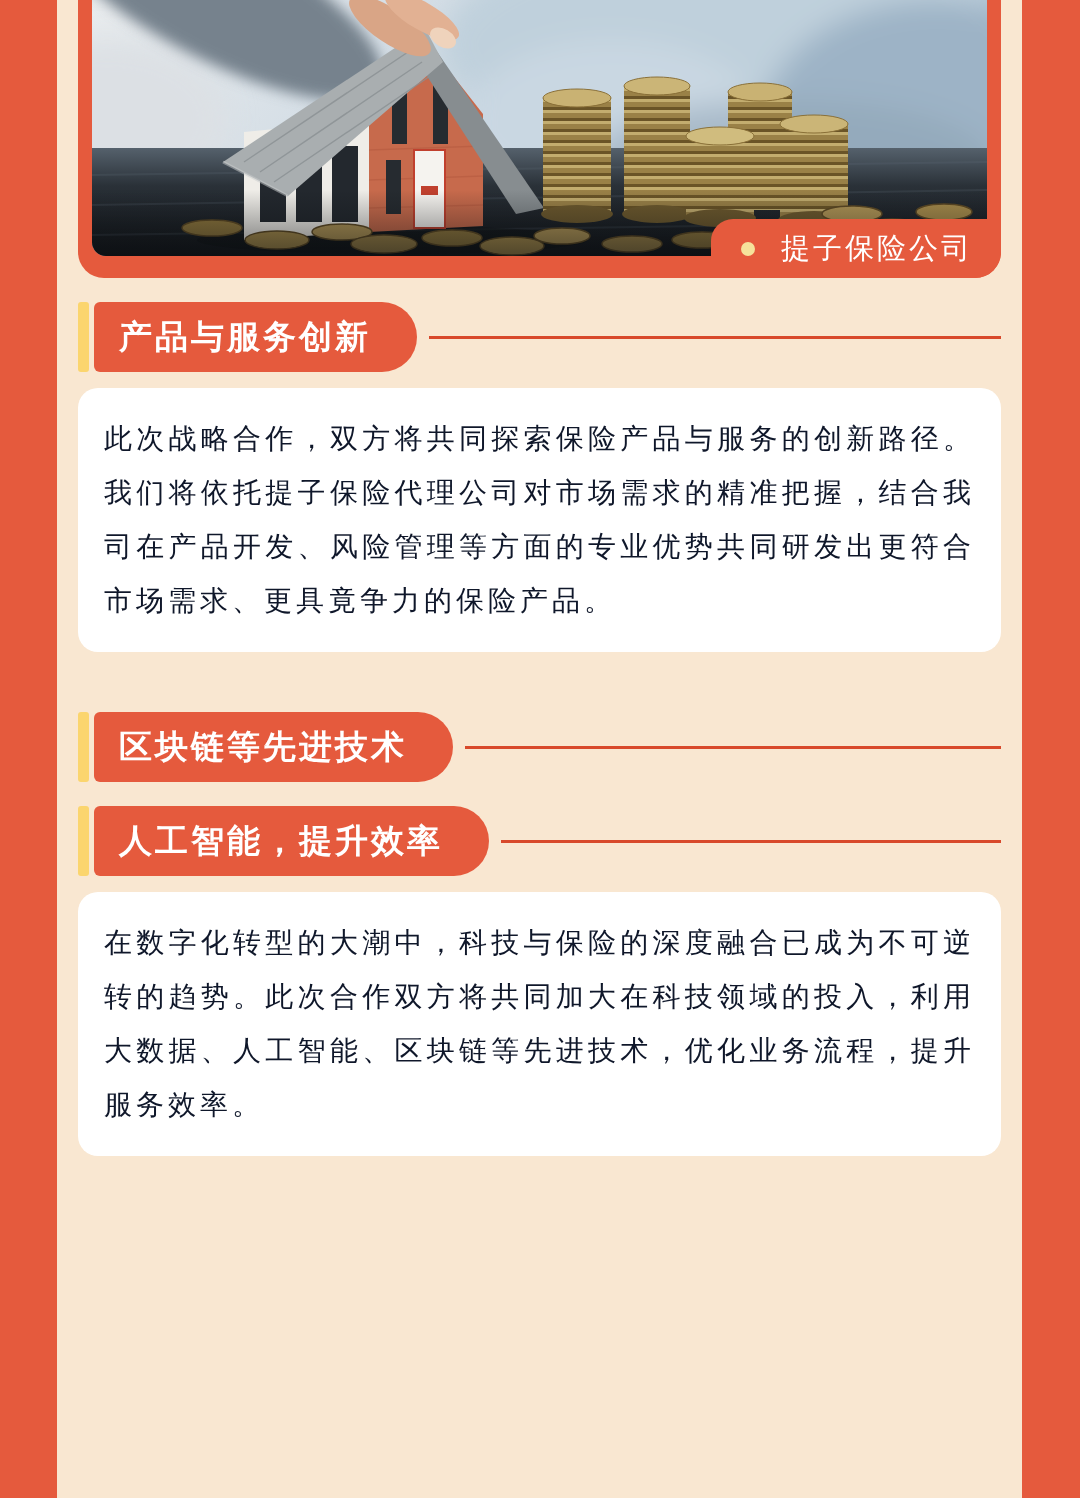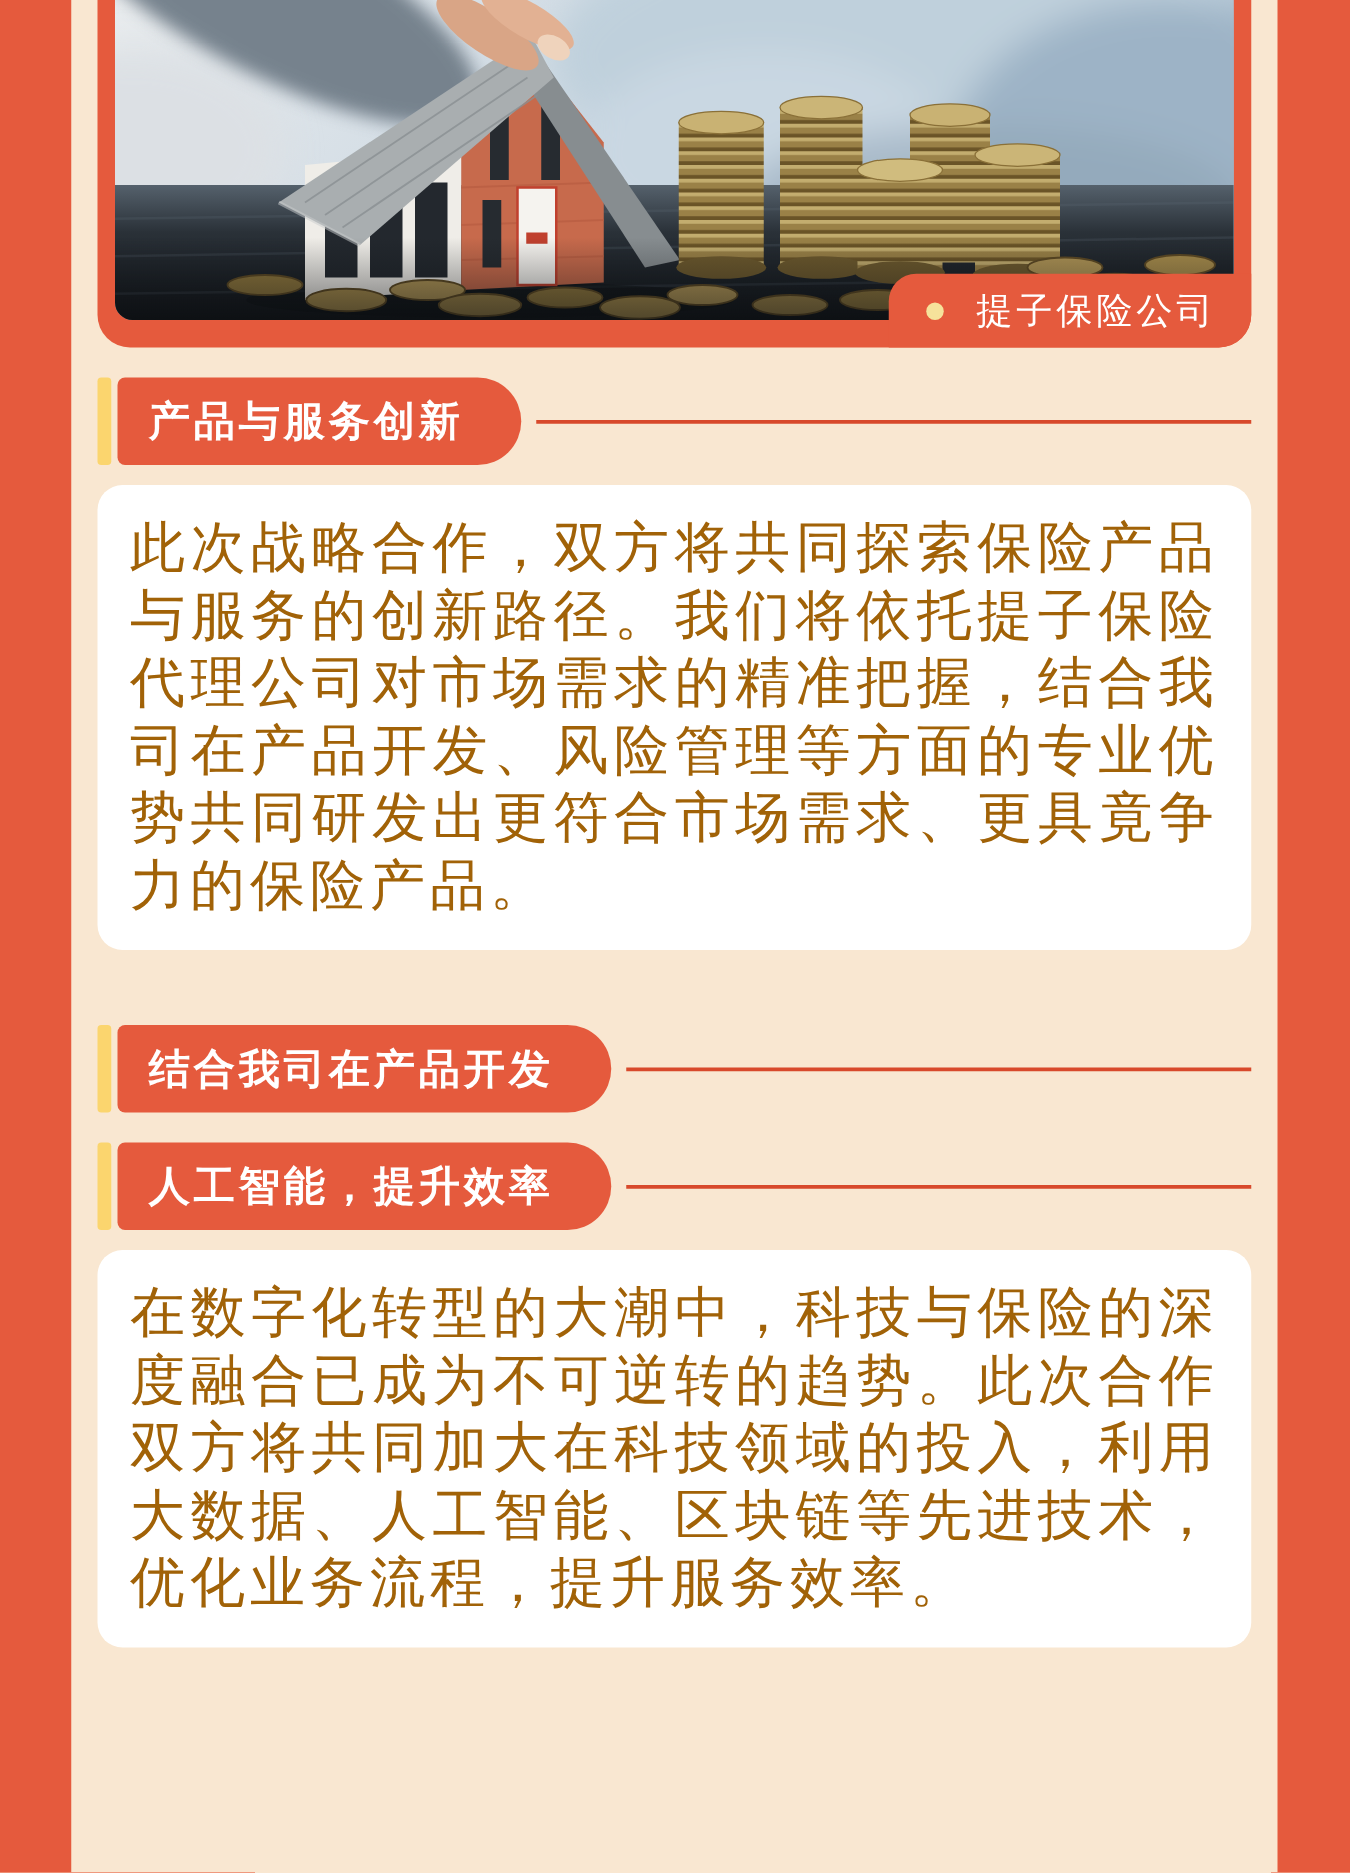--- a/index.html
+++ b/index.html
@@ -69,22 +69,22 @@
   }
 
   
   .card{
     background:#FFFFFF;border-radius:20px;
     padding:24px 26px;
     margin-bottom:60px;
   }
   .card p{
     margin:0;
-    font-size:44px;line-height:54px;letter-spacing:4px;
-    color:#a16207;
+    font-size:28px;line-height:54px;letter-spacing:4px;
+    color:#0f172a;
     text-align:justify;
     text-align-last:left;
     text-justify:inter-character;
   }
 </style>
 </head>
 <body>
 
 <div class="page">
   <div class="panel">
@@ -230,21 +230,21 @@
         <span class="accent-bar"></span>
         <span class="pill">产品与服务创新</span>
         <span class="rule"></span>
       </div>
       <div class="card">
         <p>此次战略合作，双方将共同探索保险产品与服务的创新路径。我们将依托提子保险代理公司对市场需求的精准把握，结合我司在产品开发、风险管理等方面的专业优势共同研发出更符合市场需求、更具竟争力的保险产品。</p>
       </div>
 
       <div class="section-head">
         <span class="accent-bar"></span>
-        <span class="pill">结合我司在产品开发</span>
+        <span class="pill">区块链等先进技术</span>
         <span class="rule"></span>
       </div>
 
       <div class="section-head">
         <span class="accent-bar"></span>
         <span class="pill">人工智能，提升效率</span>
         <span class="rule"></span>
       </div>
       <div class="card">
         <p>在数字化转型的大潮中，科技与保险的深度融合已成为不可逆转的趋势。此次合作双方将共同加大在科技领域的投入，利用大数据、人工智能、区块链等先进技术，优化业务流程，提升服务效率。</p>

